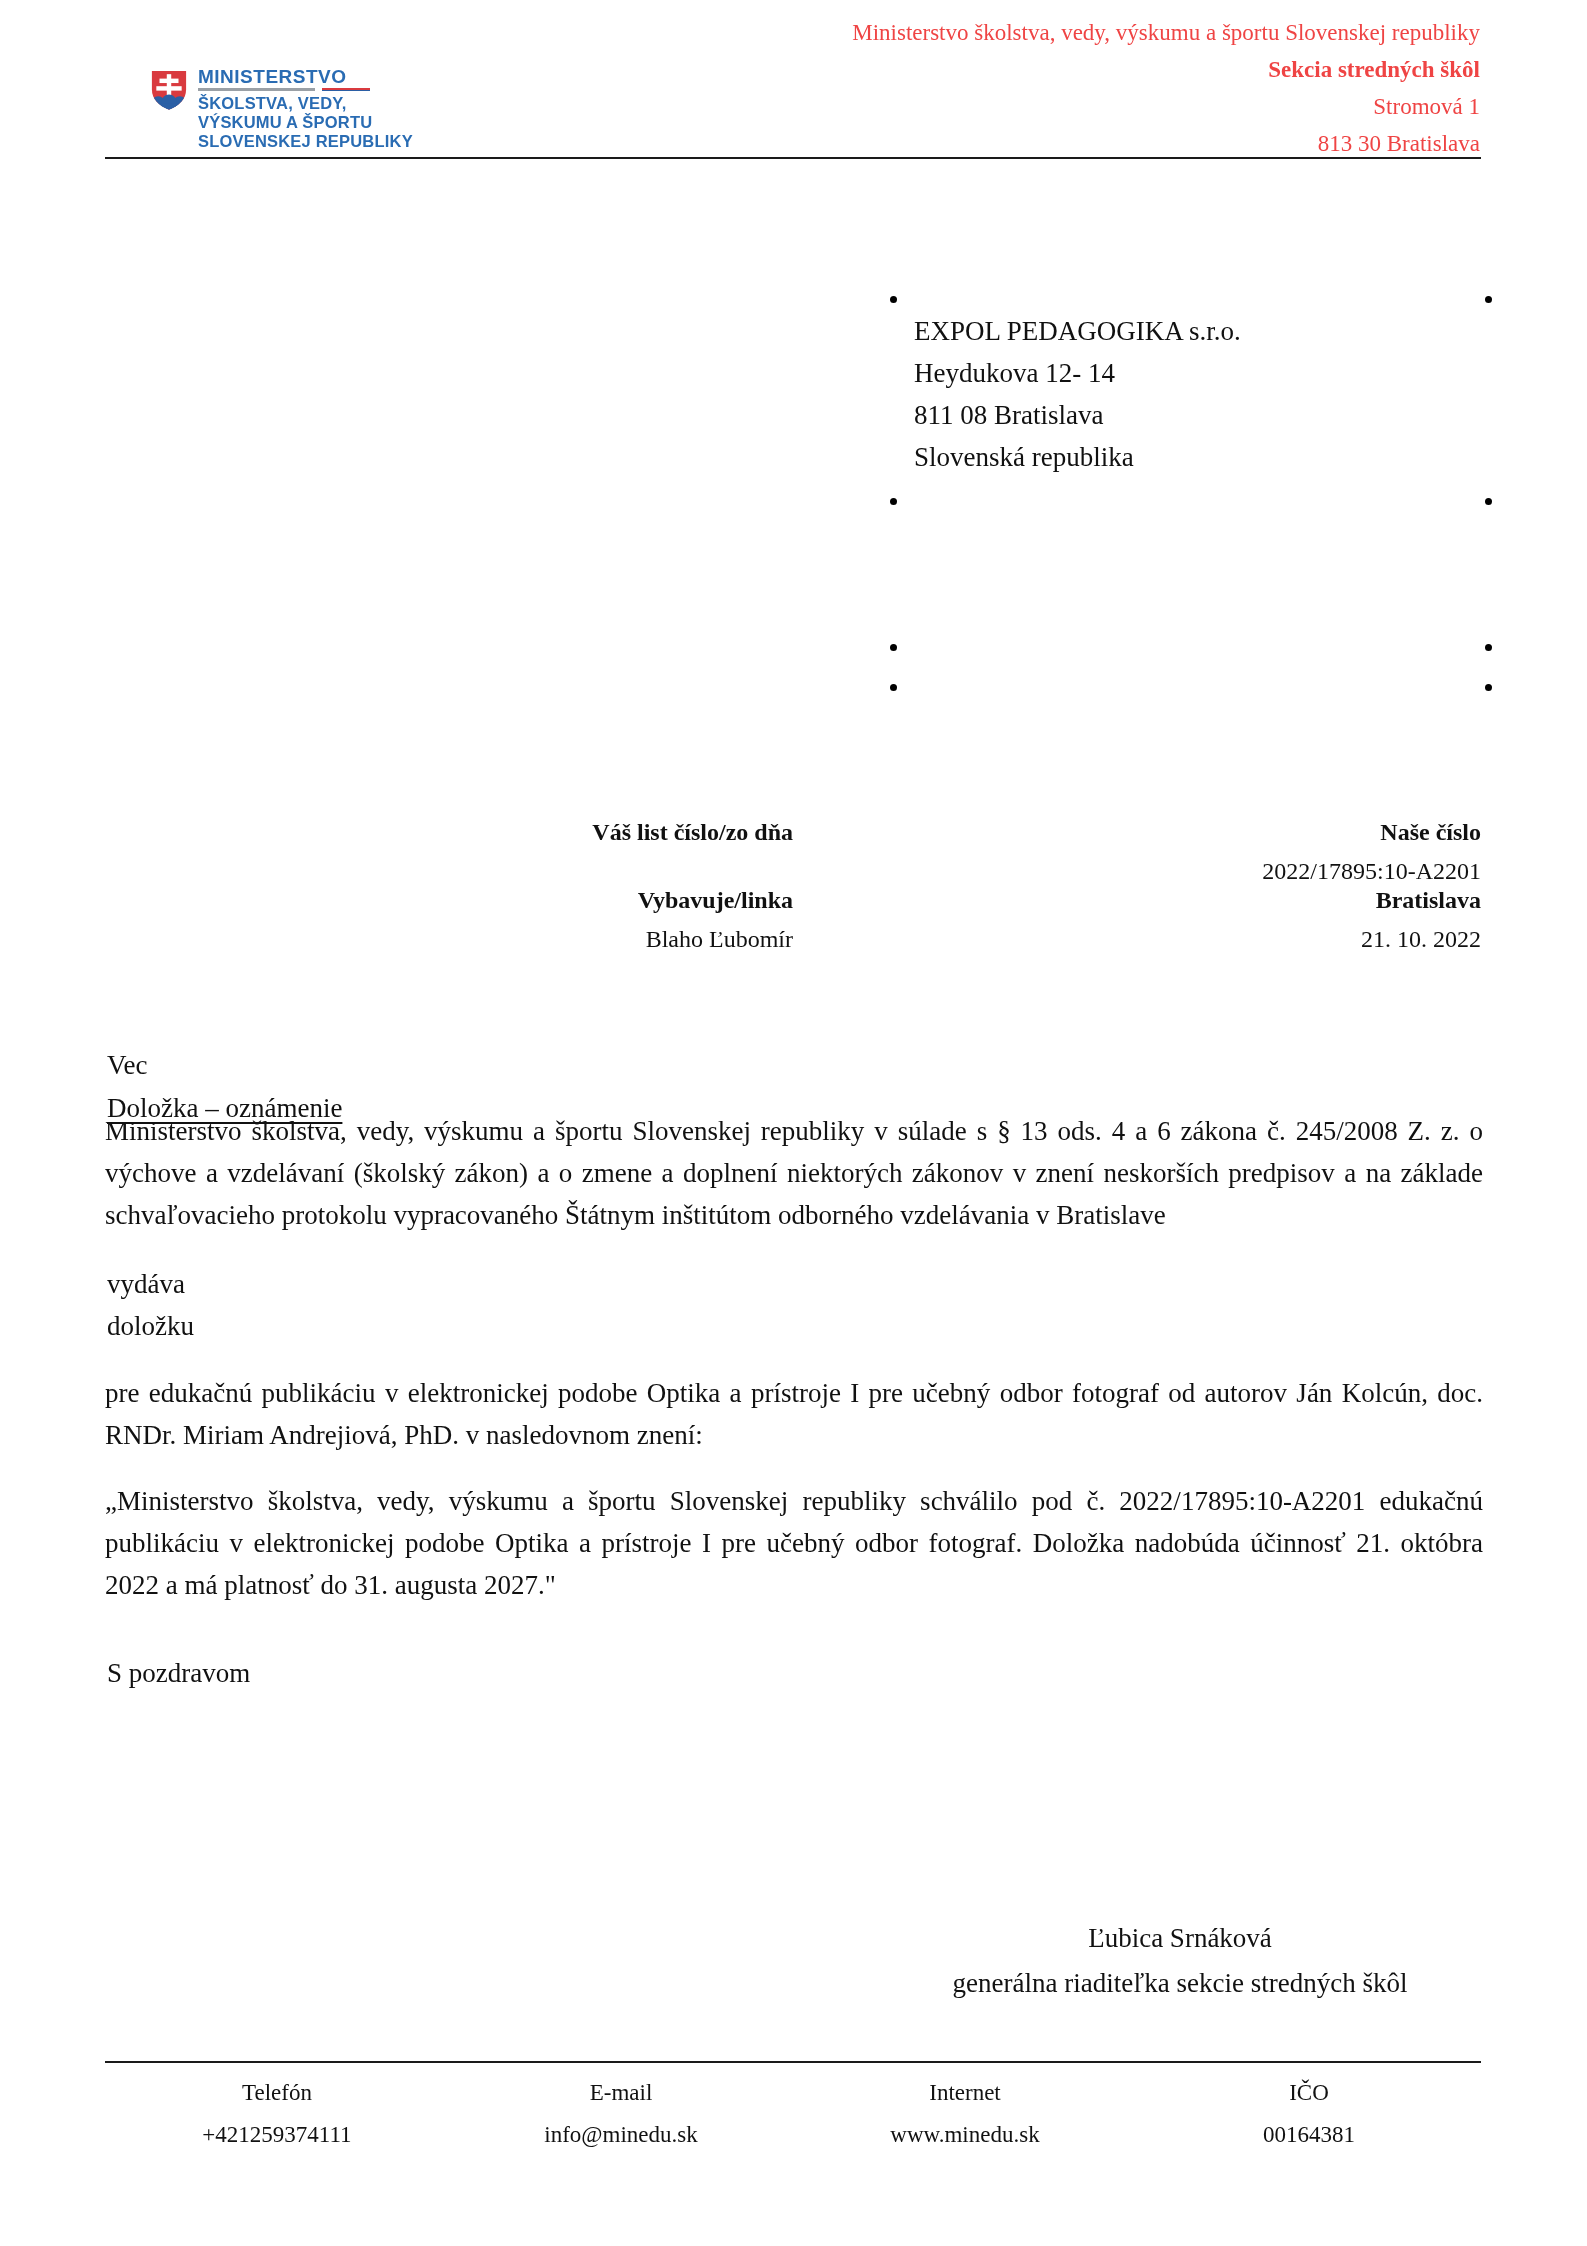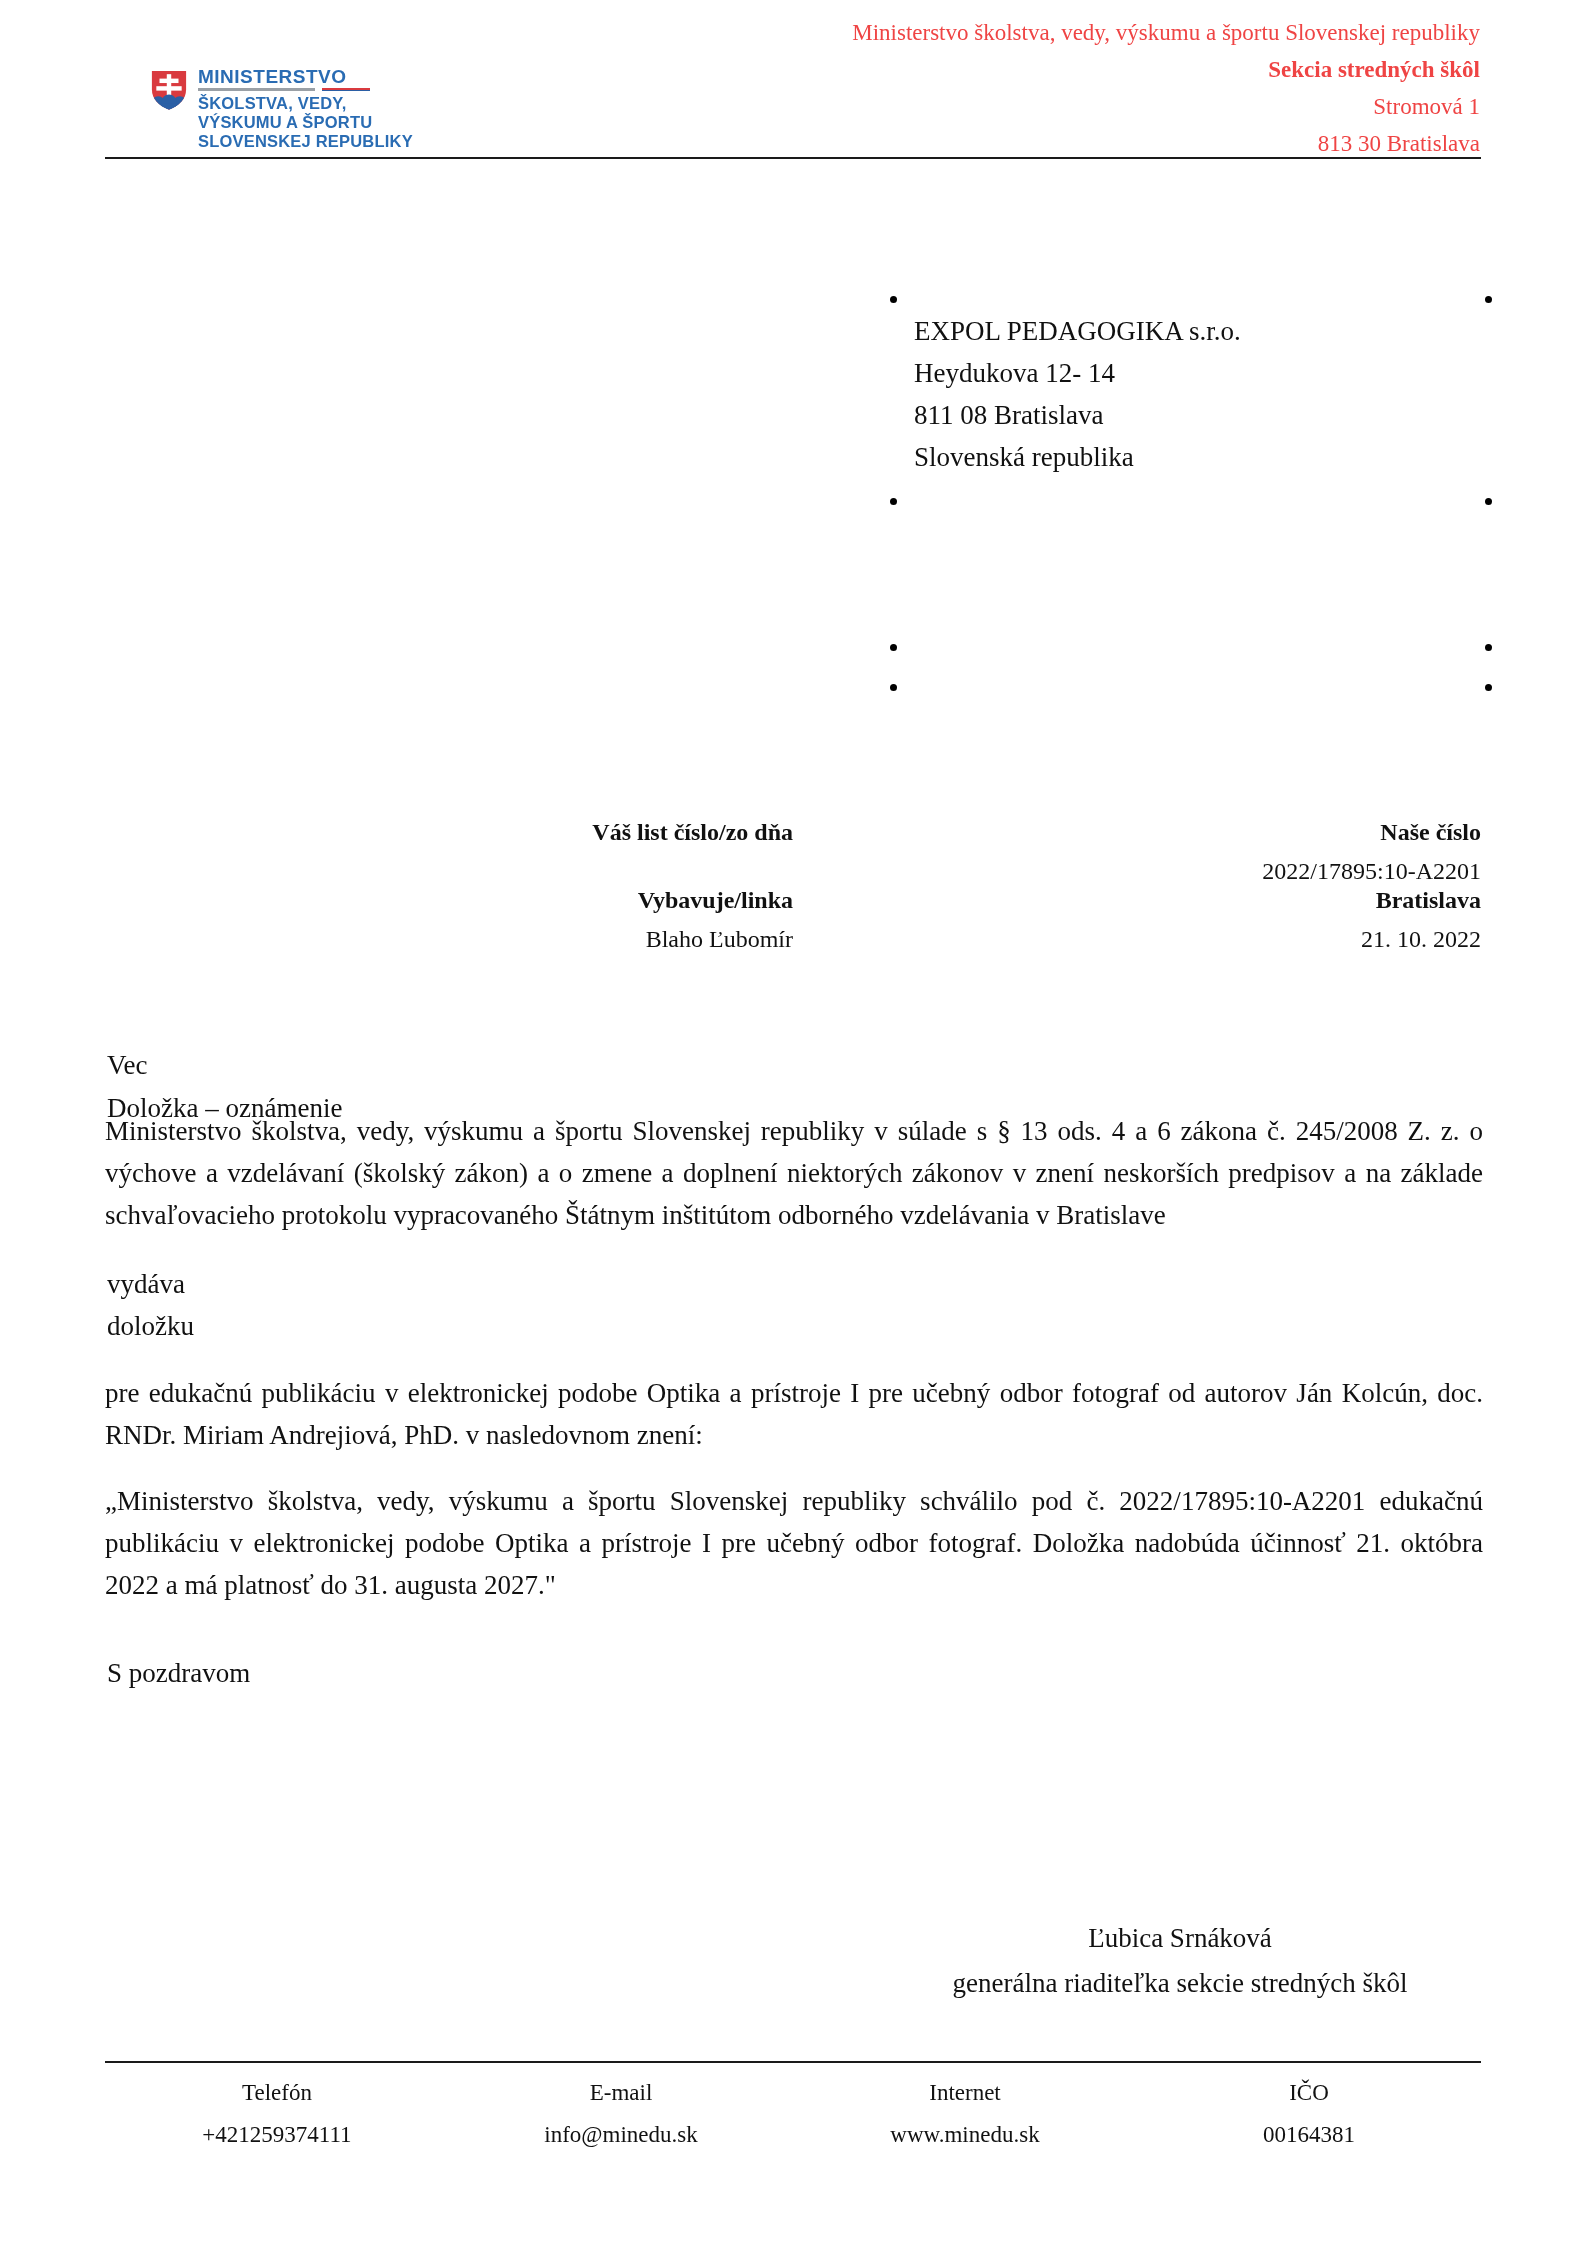--- a/index.html
+++ b/index.html
@@ -46,21 +46,21 @@
   
   .ref-row {
     position: absolute; left: 105px; top: 818px; width: 1376px;
     display: grid; grid-template-columns: repeat(2, 1fr); text-align: right;
   }
   .ref-label { font-weight: bold; font-size: 24px; line-height: 28px; }
   .ref-value { font-size: 24px; margin-top: 12px; min-height: 28px; }
 
   
   .subject { position: absolute; left: 107px; top: 1044px; font-size: 27px; line-height: 43px; }
-  .subject .title { text-underline-offset: 5px; }
+  .subject .title { text-decoration: underline; text-underline-offset: 5px; }
 
   .para { position: absolute; left: 105px; width: 1378px; font-size: 27px; line-height: 42px; text-align: justify; }
   .para-1 { top: 1110px; }
   .issues { position: absolute; left: 107px; top: 1263px; font-size: 27px; line-height: 42px; }
   .para-2 { top: 1372px; }
   .para-3 { top: 1480px; }
   .closing { position: absolute; left: 107px; top: 1658px; font-size: 27px; }
 
   
   .signature { position: absolute; left: 790px; top: 1916px; width: 780px; text-align: center; font-size: 27px; line-height: 45px; }

